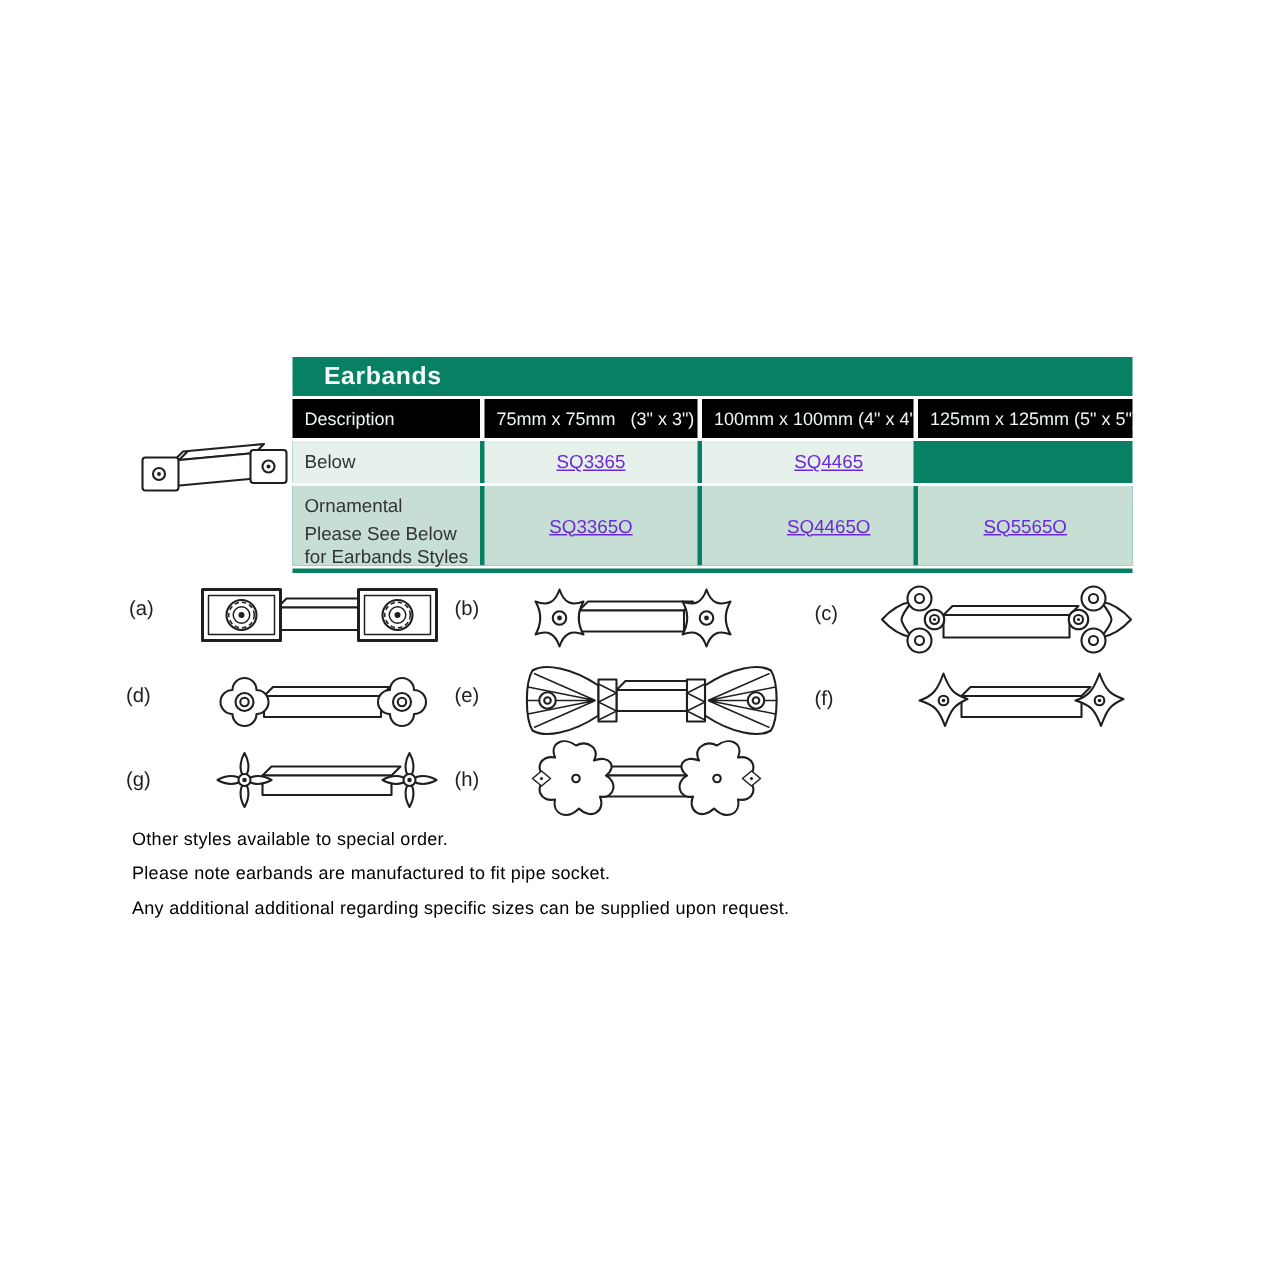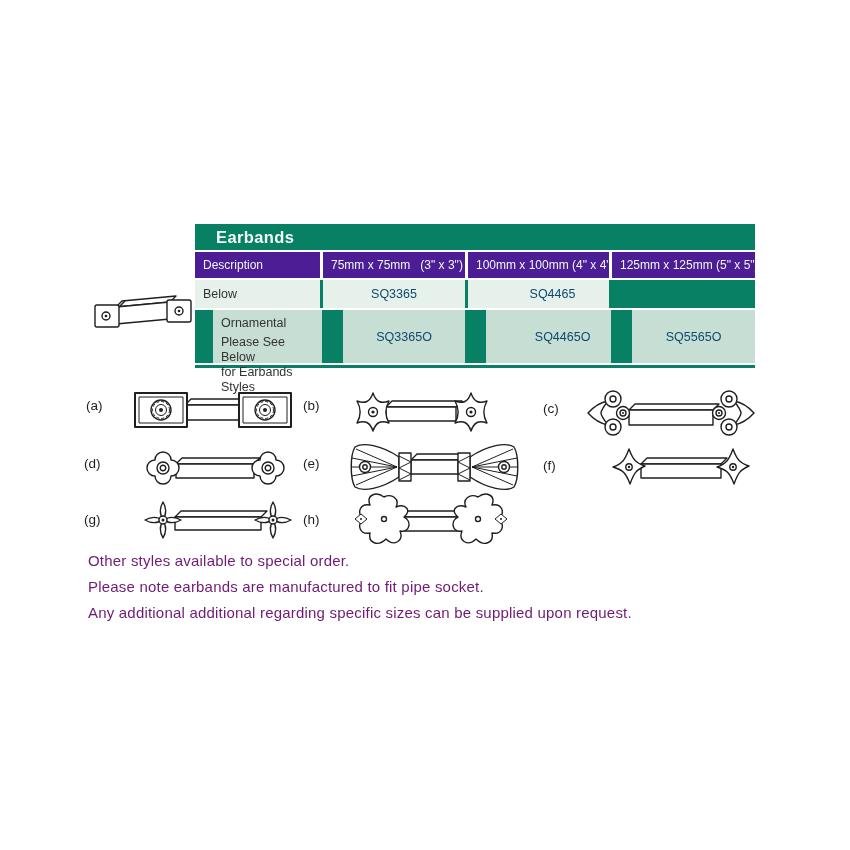--- a/index.html
+++ b/index.html
@@ -4,51 +4,51 @@
 <style>
   html,body{margin:0;padding:0;}
   body{
     width:850px;height:850px;background:#ffffff;
     font-family:"Liberation Sans", sans-serif;
     position:relative;overflow:hidden;color:#333;
   }
   .abs{position:absolute;}
 
   
-  .tbl{left:195px;top:224px;width:560px;}
+  .tbl{left:195px;top:238px;width:560px;}
   .tbl-title{
     height:26px;line-height:26px;background:#078064;color:#f6fbf9;
     font-weight:bold;font-size:16.5px;padding-left:21px;letter-spacing:.4px;
     box-sizing:border-box;
   }
   .tbl-row{display:flex;margin-top:2px;}
   .tbl-row.hdr .cell{
-    background:#4c1d95;color:#eef8f3;font-size:12px;
+    background:#000000;color:#eef8f3;font-size:12px;
     line-height:26px;height:26px;padding-left:8px;box-sizing:border-box;
     white-space:pre;overflow:hidden;
   }
   .tbl-row.hdr{gap:3px;}
   .body-row{background:#078064;gap:3px;}
   .body-row .cell{box-sizing:border-box;}
   .c0{width:125px;}
   .c1{width:142px;}
   .c2{width:141px;padding-left:28px;}
   .c3{width:143px;}
   .row-plain .cell{background:#e7f1ec;height:28px;font-size:12.5px;}
   .row-plain .desc{line-height:28px;padding-left:8px;}
-  .row-orn .cell{background:#c7ded4;height:53px;font-size:12.5px;margin-left:18px;}
+  .row-orn .cell{background:#c7ded4;height:53px;font-size:12.5px;}
   .row-orn .desc{padding:6px 4px 0 8px;line-height:15px;}
   .row-orn .desc .d1{margin-bottom:4px;}
-  .code{display:flex;align-items:center;justify-content:center;color:#0c4a6e;}
+  .code{display:flex;align-items:center;justify-content:center;color:#6d28d9;text-decoration:underline;}
   .tbl-bottom{height:3px;background:#078064;margin-top:2px;}
 
   
   .style-label{font-size:13.5px;color:#1f1f1f;}
   .fig svg{display:block;}
-  .footer-line{font-size:15px;color:#701a75;margin:0 0 9px 0;letter-spacing:.2px;}
+  .footer-line{font-size:12px;color:#000000;margin:0 0 9px 0;letter-spacing:.2px;}
   svg *{vector-effect:non-scaling-stroke;}
 </style>
 </head>
 <body>
 
 <div>
 
   <div class="abs" style="left:92px;top:292px;">
     <svg width="102" height="42" viewBox="0 0 102 42" fill="none" stroke="#1f1f1f" stroke-width="1.4" stroke-linejoin="round">
       <path d="M24,15 L30,9 L84,4 L78,10 Z" fill="#fff"></path>

